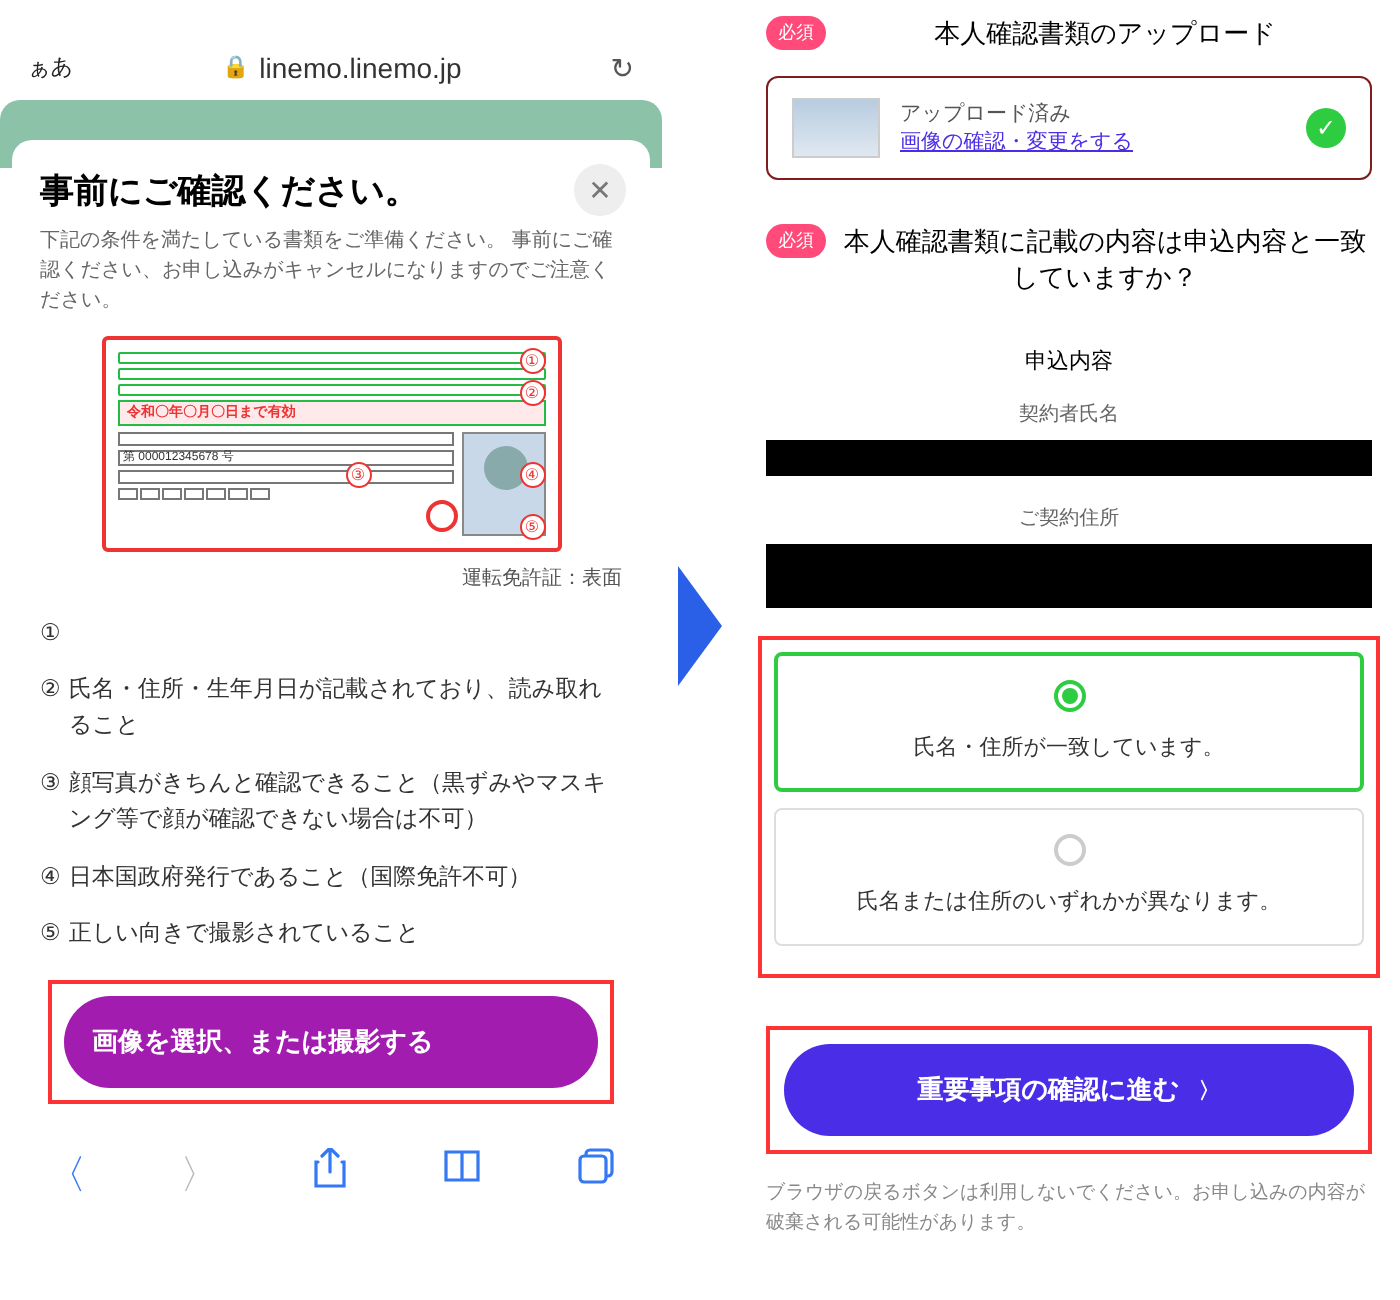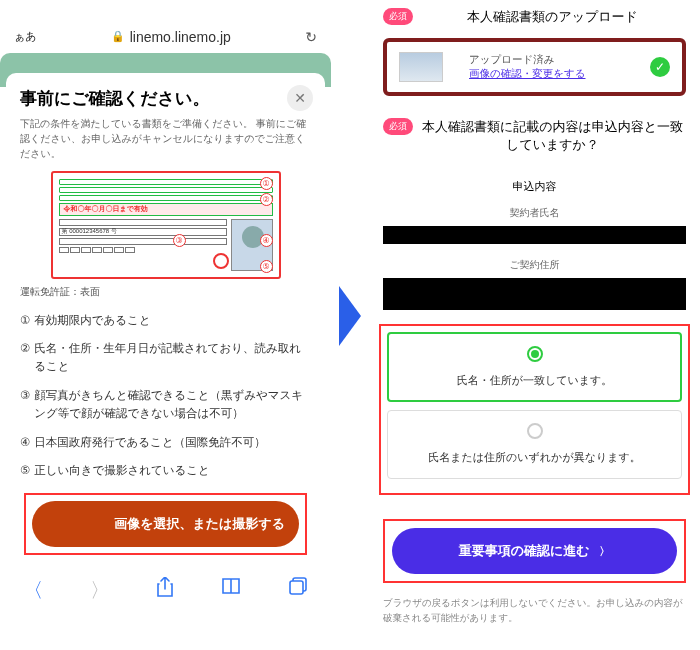--- a/index.html
+++ b/index.html
@@ -29,41 +29,41 @@
     .lic-num { border:1px solid #777; height:8px; margin-bottom:2px; display:flex; align-items:center; padding-left:2px; }
     .lic-num span { font-size:6px; color:#333; }
     .lic-sm { border:1px solid #777; height:7px; margin-bottom:2px; }
     .lic-grid { display:flex; gap:1px; }
     .lic-grid div { border:1px solid #777; height:6px; width:10px; }
     .photo { width:42px; height:52px; background:linear-gradient(#c8d8e8,#c8d8e8); border:1px solid #888; position:relative; }
     .photo::after{content:"";position:absolute;top:6px;left:10px;width:22px;height:22px;border-radius:50%;background:#8aa;}
     .stamp { width:16px; height:16px; border:2px solid #e33; border-radius:50%; position:absolute; right:50px; bottom:8px; }
     .circ { position:absolute; width:13px; height:13px; border:1.5px solid #e33; border-radius:50%; color:#e33; font-size:8px; display:flex; align-items:center; justify-content:center; background:#fff; }
     .c1{top:4px;right:6px;} .c2{top:20px;right:6px;} .c3{bottom:30px;left:120px;} .c4{bottom:30px;right:6px;} .c5{bottom:4px;right:6px;}
-    .lic-cap { text-align:left; font-size:10px; color:#555; margin-bottom:12px; }
+    .lic-cap { text-align:right; font-size:10px; color:#555; margin-bottom:12px; }
 
     .rules { list-style:none; }
     .rules li { font-size:11.5px; color:#333; line-height:1.6; margin-bottom:10px; display:flex; gap:4px; }
     .rules li span:first-child { flex-shrink:0; }
 
     .cta-outline { border:2px solid #f33; padding:6px; margin:14px 4px 10px; }
-    .cta-btn { background:#c2410c; color:#fff; border-radius:24px; padding:14px; text-align:right; font-size:13px; font-weight:700; }
+    .cta-btn { background:#a21caf; color:#fff; border-radius:24px; padding:14px; text-align:left; font-size:13px; font-weight:700; }
 
     .safari-foot { display:flex; justify-content:space-around; padding:12px 0 8px; }
     .safari-foot div { color:#3478f6; font-size:20px; }
     .safari-foot .dis { color:#bbb; }
 
     
     .arrow { width:0; height:0; border-top:30px solid transparent; border-bottom:30px solid transparent; border-left:22px solid #2a5fe8; }
 
     
     .badge { background:#ff4a7a; color:#fff; font-size:9px; padding:2px 6px; border-radius:9px; margin-right:6px; }
     .sec-head { display:flex; align-items:flex-start; padding:8px 14px; font-size:13px; line-height:1.4;text-align:center; }
     .sec-head .txt { flex:1; }
-    .upload-card { margin:4px 14px 14px; border:4px solid #7f1d1d; border-radius:6px; padding:10px 12px; display:flex; align-items:center; gap:26px; }
+    .upload-card { margin:4px 14px 14px; border:1px solid #7f1d1d; border-radius:6px; padding:10px 12px; display:flex; align-items:center; gap:10px; }
     .thumb { width:44px; height:30px; background:linear-gradient(#b8cce0,#dfe8f0); border:1px solid #ccc; }
     .up-txt { flex:1; font-size:10.5px; color:#555; }
     .up-link { color:#4a2de6; text-decoration:underline; font-size:10.5px; }
     .check { width:20px; height:20px; border-radius:50%; background:#2ecc40; color:#fff; display:flex; align-items:center; justify-content:center; font-size:12px; }
 
     .content-box { margin:6px 14px; }
     .content-title { text-align:center; font-size:11px; padding:10px 0 12px; }
     .field-label { font-size:10px; color:#666; margin-bottom:6px;text-align:center; }
     .blackbar { background:#000; height:18px; margin-bottom:14px; }
     .blackbar.two { height:32px; }
@@ -136,21 +136,20 @@
         <div class="circ c2">②</div>
         <div class="circ c3">③</div>
         <div class="circ c4">④</div>
         <div class="circ c5">⑤</div>
       </div>
       <div class="lic-cap">運転免許証：表面</div>
 
       <ul class="rules">
         <li>
             <span>①</span>
-            <span>有効期限内であること</span>
           </li>
         <li>
             <span>②</span>
             <span>氏名・住所・生年月日が記載されており、読み取れること</span>
           </li>
         <li>
             <span>③</span>
             <span>顔写真がきちんと確認できること（黒ずみやマスキング等で顔が確認できない場合は不可）</span>
           </li>
         <li>

